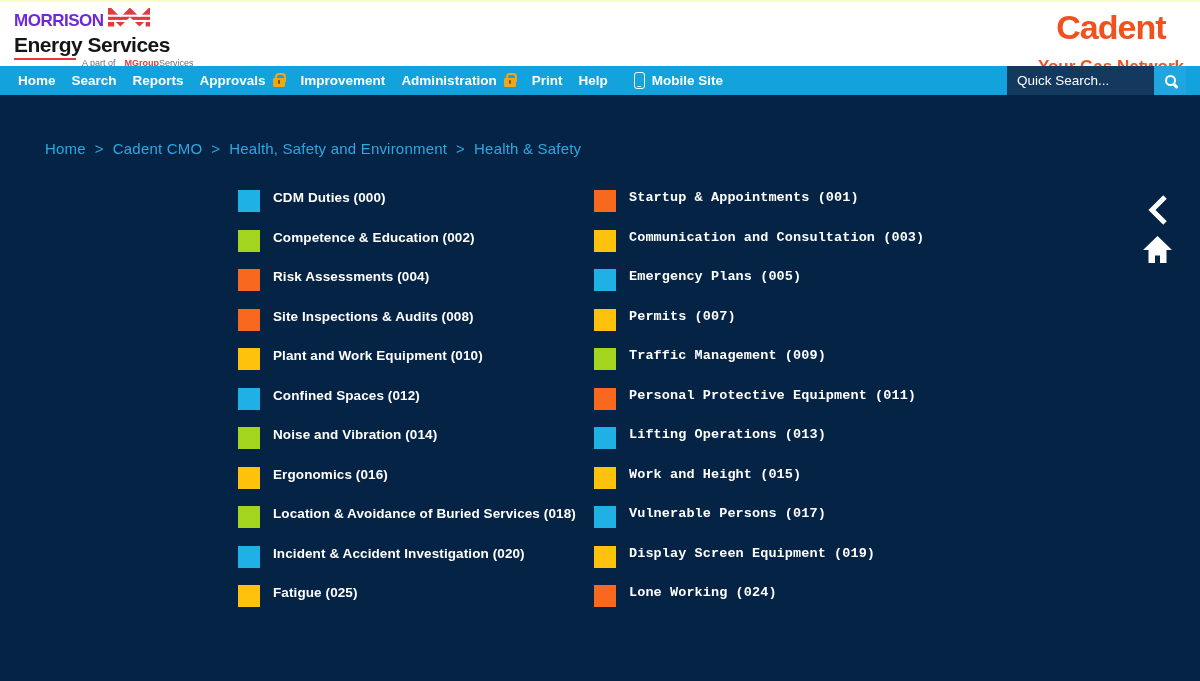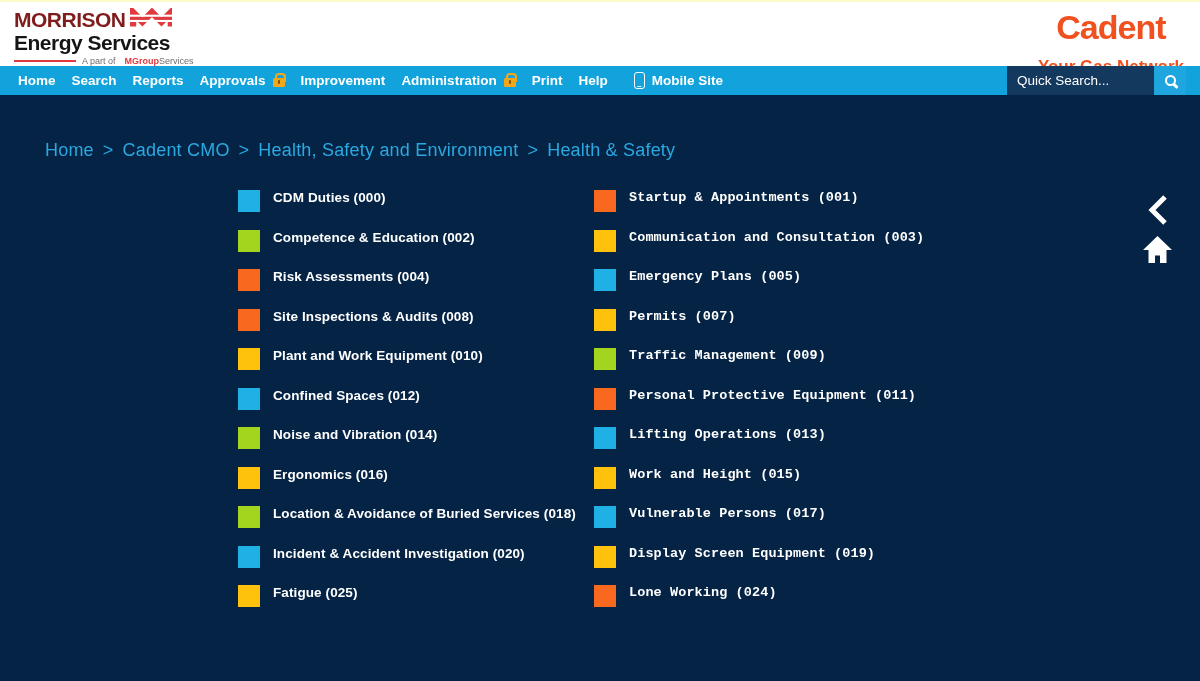--- a/index.html
+++ b/index.html
@@ -8,23 +8,23 @@
     font-family: "Liberation Sans", sans-serif;
     background: #042345;
   }
   .canvas { position: relative; width: 1200px; height: 681px; overflow: hidden; background: #042345; }
 
   
   .top-strip { position: absolute; top: 0; left: 0; width: 100%; height: 2px; background: #FBFBC8; }
   .header { position: absolute; top: 2px; left: 0; width: 100%; height: 64px; background: #ffffff; }
 
   .morrison { position: absolute; left: 14px; top: 6px; }
-  .morrison .line1 { display: flex; align-items: center; gap: 4px; font-size: 21px; font-weight: 800; color: #7f1d1d; letter-spacing: -0.5px; line-height: 22px; }
+  .morrison .line1 { display: flex; align-items: center; gap: 4px; font-size: 17px; font-weight: 800; color: #6d28d9; letter-spacing: -0.5px; line-height: 22px; }
   .morrison .line2 { font-size: 21px; font-weight: 800; color: #151515; letter-spacing: -0.5px; line-height: 21px; }
-  .morrison .tagline { display: flex; align-items: center; margin-top: 3px; font-size: 9px; color: #6d6e71; }
+  .morrison .tagline { display: flex; margin-top: 3px; font-size: 9px; color: #6d6e71; }
   .morrison .tagline .redline { width: 62px; height: 1.5px; background: #E03A3E; margin-right: 6px; }
   .morrison .tagline .brand { color: #E03A3E; font-weight: 700; margin-left: 9px; }
 
   .cadent { position: absolute; right: 16px; top: 8px; text-align: center; color: #F0511E; }
   .cadent .name { font-size: 34px; font-weight: 700; letter-spacing: -1px; line-height: 34px; }
   .cadent .tagline { font-size: 17px; font-weight: 700; margin-top: 13px; }
 
   
   .nav { position: absolute; top: 66px; left: 0; width: 100%; height: 29px; background: #12A3DC; display: flex; align-items: center; padding-left: 10px; }
   .nav-item { display: flex; align-items: center; padding: 0 8px; color: #ffffff; font-size: 13.5px; font-weight: 700; cursor: pointer; white-space: nowrap; height: 100%; }
@@ -38,21 +38,21 @@
 
   .qs-wrap { margin-left: auto; margin-right: 14px; display: flex; height: 29px; }
   .qs-box { width: 147px; background: #14395E; display: flex; align-items: center; }
   .qs-box input { width: 100%; background: transparent; border: none; outline: none; color: #ffffff; font-size: 13.5px; padding: 0 10px; font-family: "Liberation Sans", sans-serif; }
   .qs-box input::placeholder { color: #ffffff; opacity: 1; }
   .qs-btn { width: 32px; background: #1FA6DF; display: flex; align-items: center; justify-content: center; cursor: pointer; }
   .mag { position: relative; width: 11px; height: 11px; border: 2.5px solid #ffffff; border-radius: 50%; }
   .mag::after { content: ""; position: absolute; width: 2.5px; height: 6px; background: #ffffff; transform: rotate(-45deg); bottom: -4.5px; right: -2.5px; border-radius: 1px; }
 
   
-  .breadcrumb { position: absolute; top: 140px; left: 45px; font-size: 18px; color: #2AA9E1; letter-spacing: 0.2px; }
+  .breadcrumb { position: absolute; top: 140px; left: 45px; font-size: 15px; color: #2AA9E1; letter-spacing: 0.2px; }
   .breadcrumb .part { cursor: pointer; }
   .breadcrumb .sep { margin: 0 9px; }
 
   
   .col { position: absolute; top: 190px; }
   .col-left { left: 238px; }
   .col-right { left: 594px; font-family: Liberation Mono, monospace; }
   .cat-item { display: flex; align-items: flex-start; height: 22px; margin-bottom: 17.5px; cursor: pointer; }
   .sq { width: 22px; height: 22px; flex: 0 0 22px; margin-right: 13px; }
   .cat-label { color: #ffffff; font-size: 13.5px; font-weight: 700; white-space: nowrap; letter-spacing: 0.1px; }

